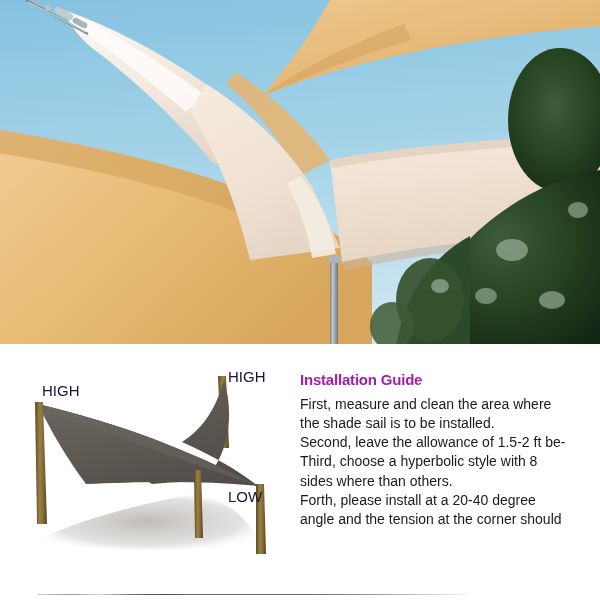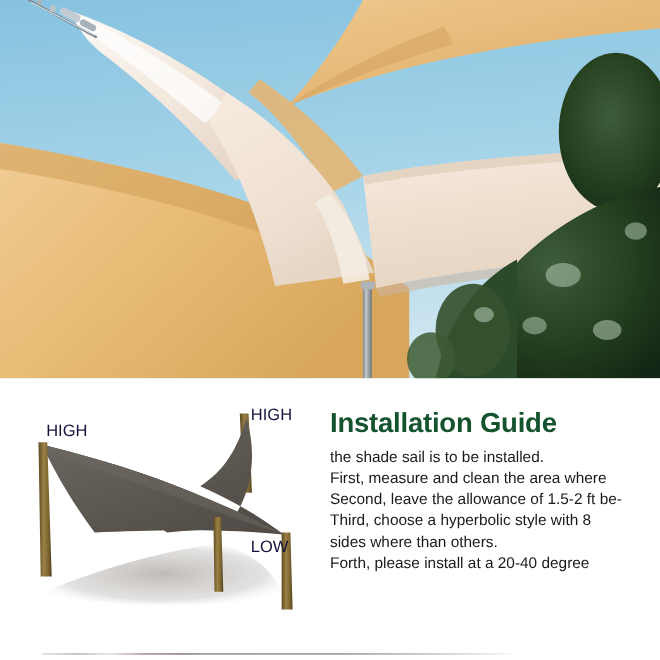--- a/index.html
+++ b/index.html
@@ -14,21 +14,21 @@
 
   
   .panel{position:absolute;left:0;top:344px;width:600px;height:256px;background:#ffffff;}
 
   
   .diagram{position:absolute;left:0;top:18px;width:300px;height:220px;}
   .diagram svg{display:block;width:300px;height:220px;}
 
   
   .guide{position:absolute;left:300px;top:28px;width:296px;}
-  .guide-title{font-size:25px;font-weight:bold;color:#14532d;letter-spacing:-0.2px;
+  .guide-title{font-size:15px;font-weight:bold;color:#a21caf;letter-spacing:-0.2px;
                margin:0 0 6px 0;line-height:1.1;}
   .guide-body{font-size:14px;color:#1a1a1a;line-height:19.3px;margin:0;
               white-space:normal;}
   .guide-body .ln{display:block;}
 
   .bottom-rule{position:absolute;left:38px;top:594px;width:430px;height:1px;
                background:linear-gradient(90deg,#c9c3c0 0%,#8d7f78 8%,#d8ccc6 14%,
                #6d4a48 22%,#3a2524 30%,#4a4a4a 34%,#4d4d4d 62%,#8e8e8e 80%,#d7d7d7 95%,#f4f4f4 100%);
                opacity:.85;}
 </style>
@@ -178,24 +178,25 @@
 
         <text class="dlabel" x="42" y="34" font-family="Liberation Sans, sans-serif" font-size="15" fill="#14143c">HIGH</text>
         <text class="dlabel" x="228" y="20" font-family="Liberation Sans, sans-serif" font-size="15" fill="#14143c">HIGH</text>
         <text class="dlabel" x="228" y="140" font-family="Liberation Sans, sans-serif" font-size="15" fill="#14143c">LOW</text>
       </svg>
     </div>
 
     <div class="guide">
       <h1 class="guide-title">Installation Guide</h1>
       <p class="guide-body">
+        <span class="ln">First, measure and clean the area where</span>
         <span class="ln">the shade sail is to be installed.</span>
-        <span class="ln">First, measure and clean the area where</span>
         <span class="ln">Second, leave the allowance of 1.5-2 ft be-</span>
         <span class="ln">Third, choose a hyperbolic style with 8</span>
         <span class="ln">sides where than others.</span>
         <span class="ln">Forth, please install at a 20-40 degree</span>
+        <span class="ln">angle and the tension at the corner should</span>
       </p>
     </div>
   </div>
 
   <div class="bottom-rule"></div>
 </div>
 
 </body></html>

